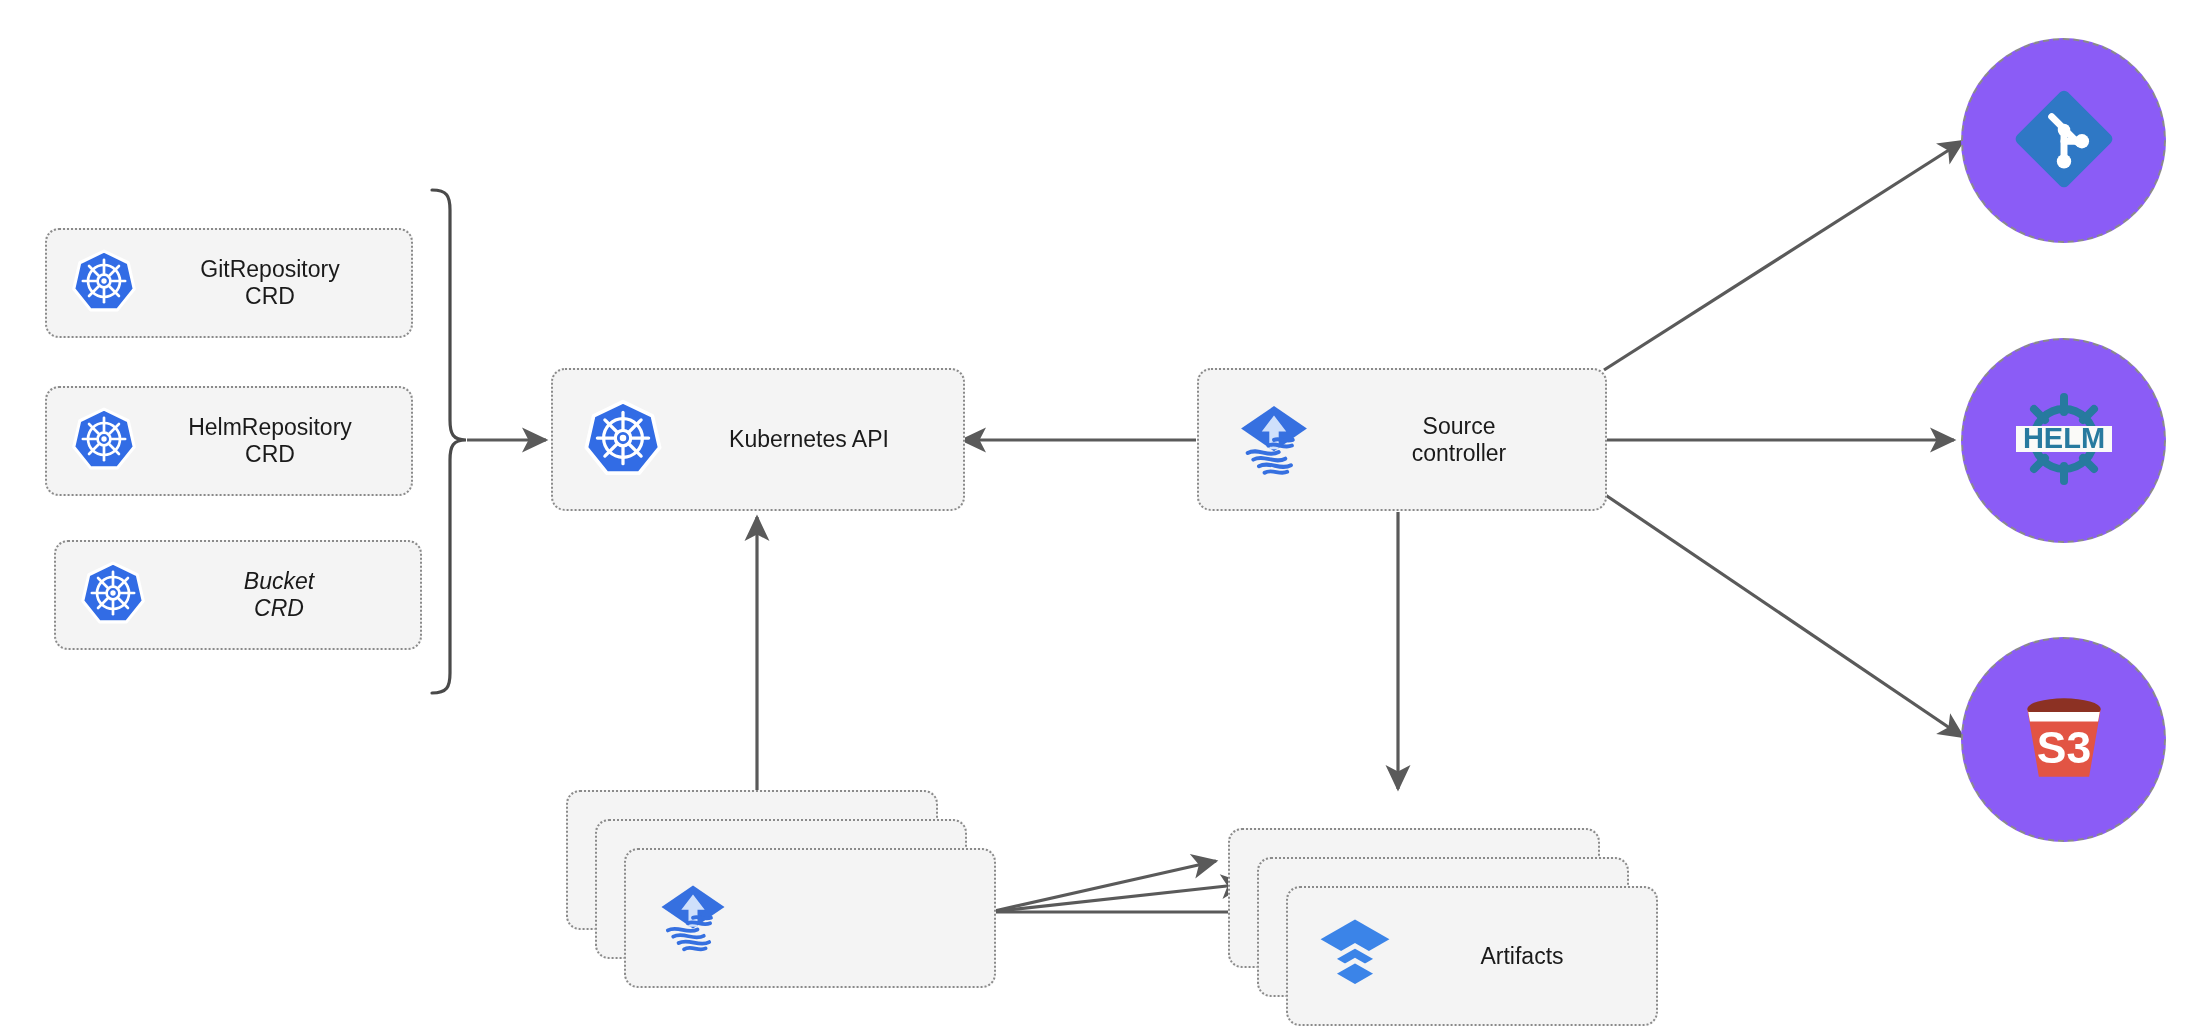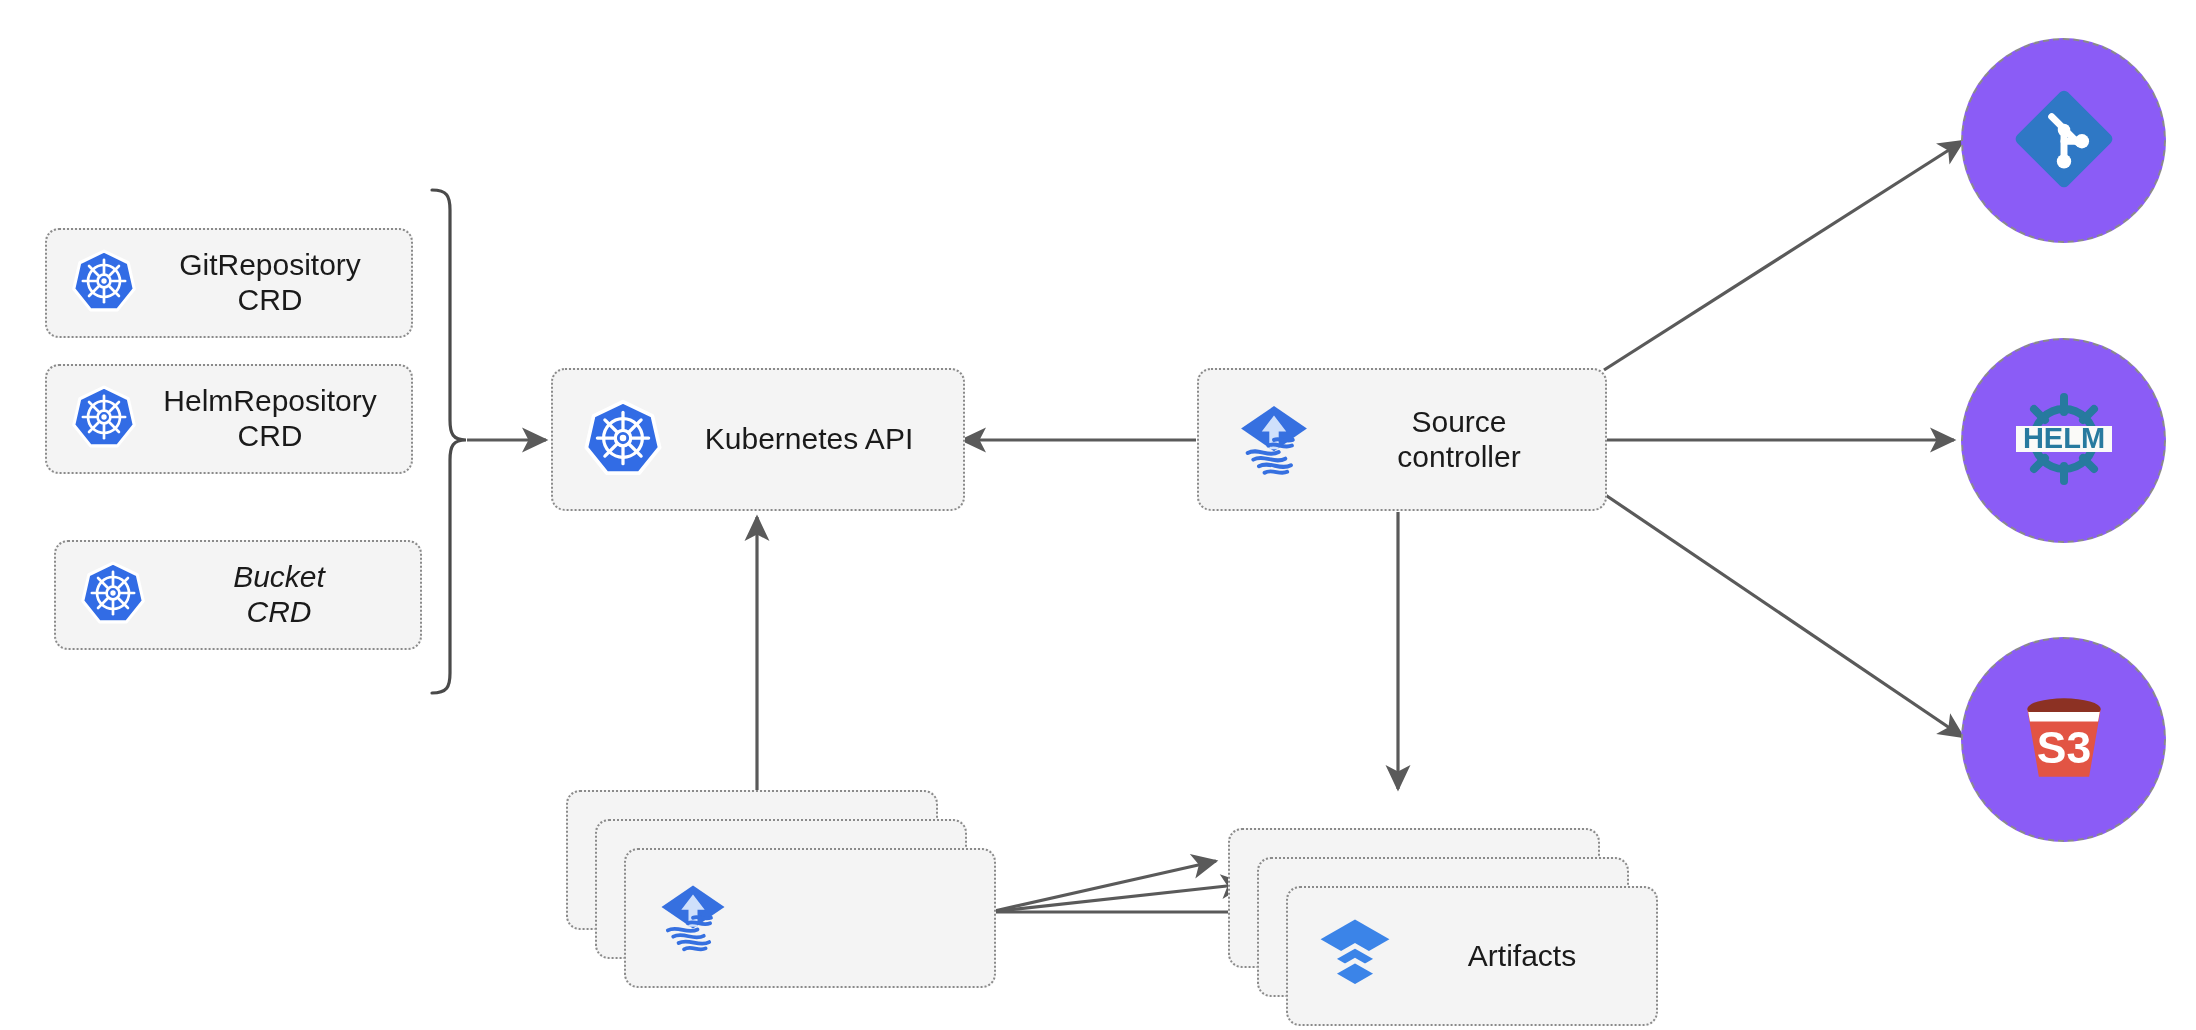--- a/index.html
+++ b/index.html
@@ -29,21 +29,21 @@
     position: absolute;
     background: #f4f4f4;
     border: 2.5px dotted #8a8a8a;
     border-radius: 14px;
     box-sizing: border-box;
     display: flex;
     align-items: center;
     justify-content: flex-start;
   }
   .node-label {
-    font-size: 30px;
+    font-size: 23px;
     color: #1a1a1a;
     line-height: 1.16;
     text-align: center;
     flex: 1 1 auto;
     padding-right: 8px;
     white-space: pre-line;
   }
   .node-icon {
     flex: 0 0 auto;
     display: block;
@@ -131,21 +131,21 @@
           <line x1="46.5" y1="17.5" x2="36.4" y2="27.6"></line>
           <line x1="27.6" y1="36.4" x2="17.5" y2="46.5"></line>
         </g>
         <circle cx="32" cy="32" r="2.6" fill="#ffffff"></circle>
       </svg>
     </span>
     <span class="node-label">GitRepository
 CRD</span>
   </div>
 
-  <div class="node" style="left:45px; top:364px; width:368px; height:110px;">
+  <div class="node" style="left:45px; top:386px; width:368px; height:110px;">
     <span class="node-icon" style="margin-left:24px;">
       <svg width="66" height="66" viewBox="0 0 64 64">
         <polygon points="32,3 55.5,14.3 61.3,39.7 45,60 19,60 2.7,39.7 8.5,14.3" fill="#326ce5" stroke="#ffffff" stroke-width="3" stroke-linejoin="round"></polygon>
         <g stroke="#ffffff" stroke-width="2.6" fill="none" stroke-linecap="round">
           <circle cx="32" cy="32" r="15.5"></circle>
           <circle cx="32" cy="32" r="6.2"></circle>
           <line x1="32" y1="11.5" x2="32" y2="25.8"></line>
           <line x1="32" y1="38.2" x2="32" y2="52.5"></line>
           <line x1="11.5" y1="32" x2="25.8" y2="32"></line>
           <line x1="38.2" y1="32" x2="52.5" y2="32"></line>

